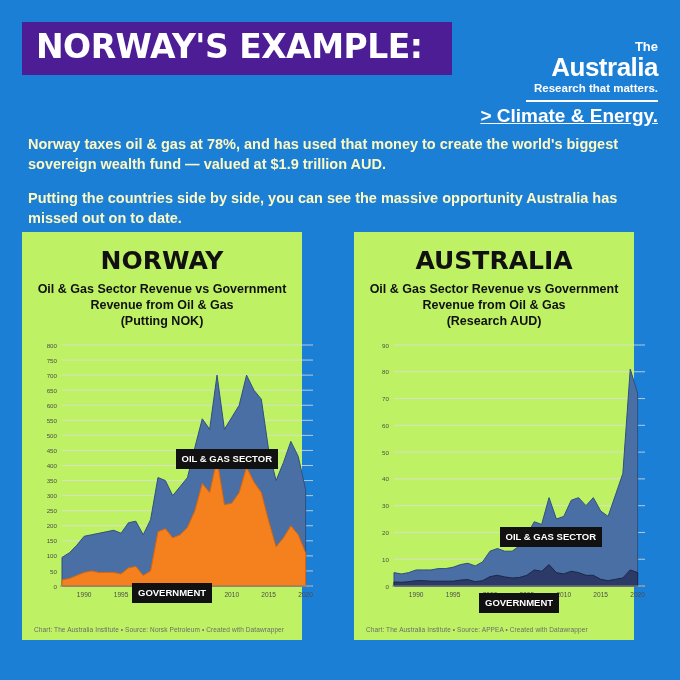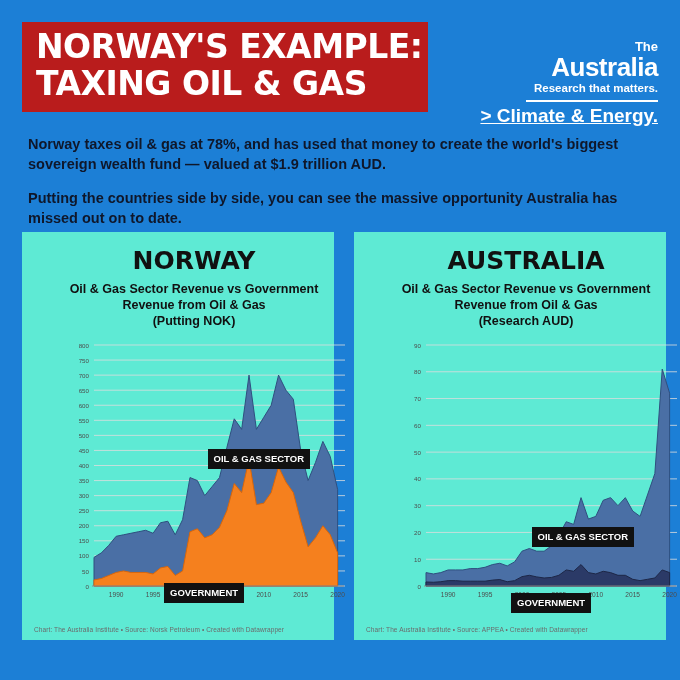--- a/index.html
+++ b/index.html
@@ -7,22 +7,22 @@
     width:680px;height:680px;overflow:hidden;
     background:#1c7fd6;
     font-family:"Liberation Sans", sans-serif;
     -webkit-font-smoothing:antialiased;
   }
   .page{position:relative;width:680px;height:680px;}
 
   
   .title-block{
     position:absolute;left:22px;top:22px;
-    background:#b91c1c;color:#ffffff;
-    padding:6px 6px 10px 14px;
+    background:#4c1d95;color:#ffffff;
+    padding:6px 30px 10px 14px;
   }
   .title-line{
     font-weight:bold;font-size:33px;line-height:37px;
     letter-spacing:-0.5px;
     text-transform:uppercase;
     font-family:"DejaVu Sans", sans-serif;
   }
 
   .logo{
     position:absolute;right:22px;top:40px;
@@ -31,29 +31,28 @@
   .logo .the{font-size:13px;font-weight:bold;letter-spacing:0px;}
   .logo .aus{font-size:26px;font-weight:bold;letter-spacing:-0.5px;margin-top:1px;}
   .logo .inst{font-size:26px;font-weight:bold;letter-spacing:-0.5px;margin-top:-2px;}
   .logo .tag{font-size:11.5px;font-weight:bold;margin-top:3px;}
   .logo .rule{height:2px;background:#ffffff;margin:5px 0 4px auto;width:132px;}
   .logo .climate{font-size:19px;font-weight:bold;color:#ffffff;text-decoration:underline;}
 
   
   .intro{
     position:absolute;left:28px;top:134px;width:610px;
-    color:#0f172a;font-weight:bold;font-size:14.5px;line-height:20px;
+    color:#fef9c3;font-weight:bold;font-size:14.5px;line-height:20px;
   }
   .intro p{margin:0 0 14px 0;}
 
   
   .panel{
     position:absolute;top:232px;width:280px;height:408px;
-    background:#5eead4;
-    padding-left:32px;
+    background:#bef264;
   }
   .panel.left{left:22px;}
   .panel.right{left:354px;}
 
   .panel h2{
     margin:0;padding:14px 0 2px 0;text-align:center;
     font-size:25px;font-weight:bold;color:#111111;letter-spacing:0px;
     font-family:"DejaVu Sans", sans-serif;
   }
   .panel .sub{
@@ -81,21 +80,20 @@
   .legend-oil-right{right:16px;top:190px;text-align:left;}
   .legend-gov-right{left:125px;top:256px;}
 </style>
 </head>
 <body>
 
 <div class="page">
 
   <div class="title-block">
     <div class="title-line">NORWAY'S EXAMPLE:</div>
-    <div class="title-line">TAXING OIL &amp; GAS</div>
   </div>
 
   <div class="logo">
     <div class="the">The</div>
     <div class="aus">Australia</div>
     <div class="tag">Research that matters.</div>
     <div class="rule"></div>
     <div class="climate">&gt; Climate &amp; Energy.</div>
   </div>
 

